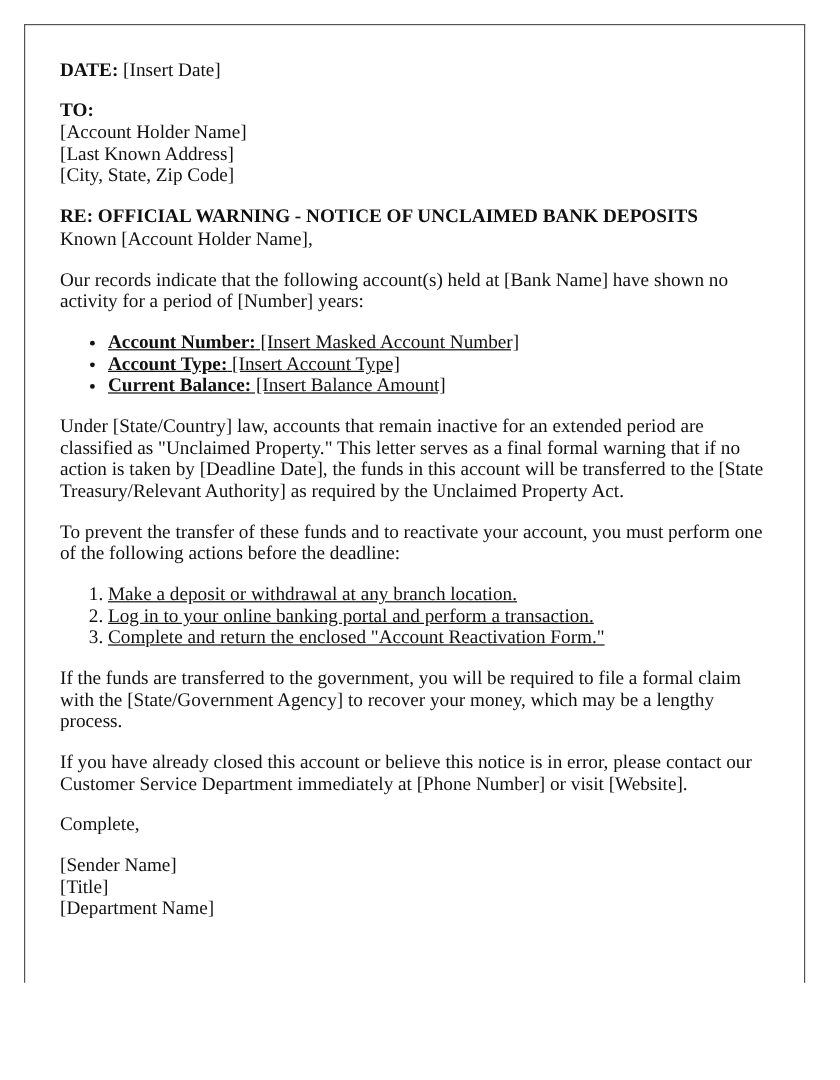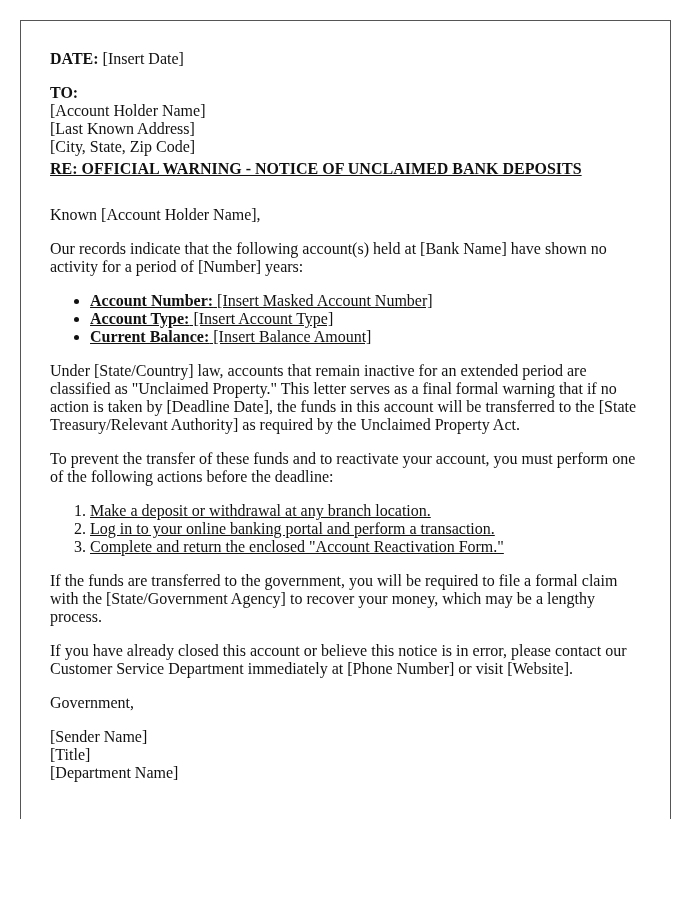--- a/index.html
+++ b/index.html
@@ -31,23 +31,23 @@
     .content {
       position: absolute;
       left: 29px;
       top: 29px;
       width: 590px;
     }
     p {
       margin: 0 0 16px 0;
     }
     .date-line { margin-bottom: 16px; }
-    .to-block { margin-bottom: 4px; }
+    .to-block { margin-bottom: 16px; }
     .to-block div { height: 18px; }
-    .re-line { font-weight: bold; margin-bottom: 28px; text-decoration: underline; }
+    .re-line { font-weight: bold; margin-bottom: 1px; }
     b, .bold { font-weight: bold; }
     ul, ol {
       margin: 0 0 16px 0;
       padding-left: 40px;
       text-decoration: underline;
     }
     ul li, ol li {
       height: 18px;
     }
     ul { list-style-type: disc; }
@@ -87,21 +87,21 @@
     <ol>
       <li>Make a deposit or withdrawal at any branch location.</li>
       <li>Log in to your online banking portal and perform a transaction.</li>
       <li>Complete and return the enclosed "Account Reactivation Form."</li>
     </ol>
 
     <p>If the funds are transferred to the government, you will be required to file a formal claim with the [State/Government Agency] to recover your money, which may be a lengthy process.</p>
 
     <p>If you have already closed this account or believe this notice is in error, please contact our Customer Service Department immediately at [Phone Number] or visit [Website].</p>
 
-    <p>Government,</p>
+    <p>Complete,</p>
 
     <div class="sig-block">
       <div>[Sender Name]</div>
       <div>[Title]</div>
       <div>[Department Name]</div>
     </div>
 
   </div>
 </div>
 

